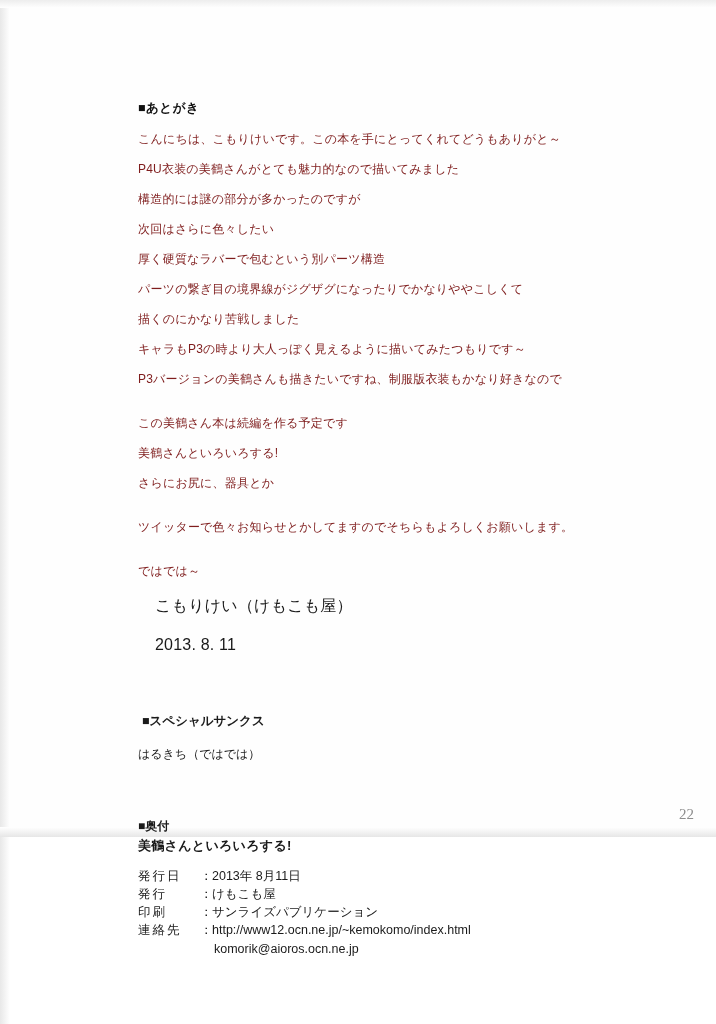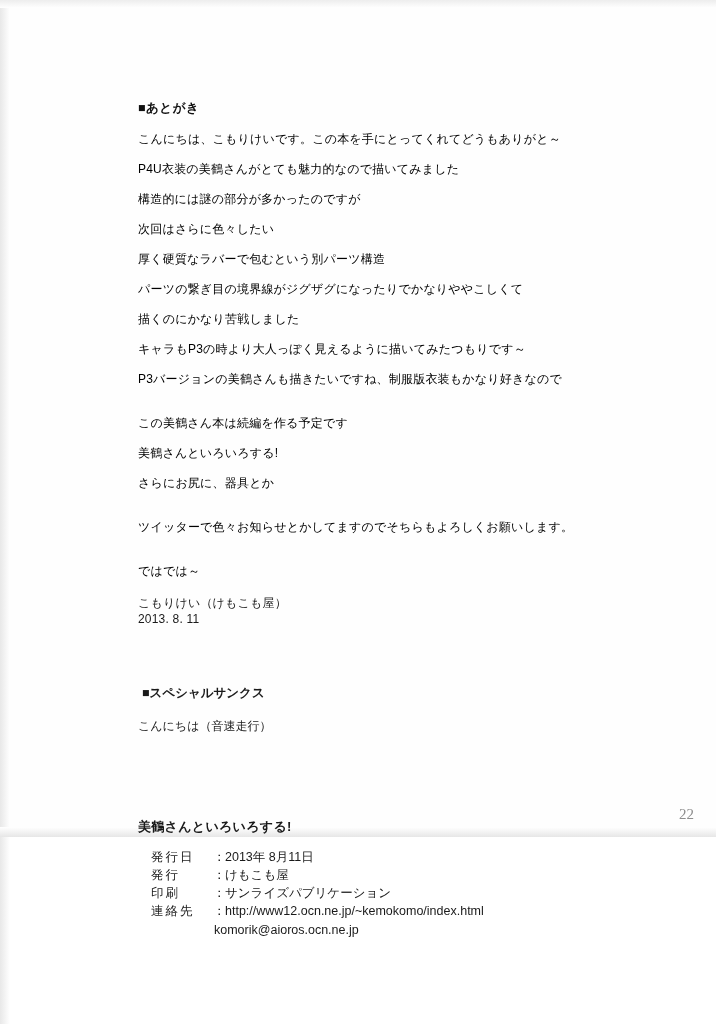--- a/index.html
+++ b/index.html
@@ -59,33 +59,33 @@
     font-weight: bold;
     letter-spacing: 0.5px;
     margin: 0 0 16px 0;
     color: #111;
   }
   .afterword-line {
     font-size: 12px;
     line-height: 1.0;
     margin: 0 0 18px 0;
     letter-spacing: 0.2px;
-    color: #000000;
+    color: #7f1d1d;
     white-space: nowrap;
   }
   .block-gap {
     height: 14px;
   }
   .sign-block {
     margin-top: 16px;
   }
   .sign-line {
-    font-size: 12px;
+    font-size: 16px;
     line-height: 1.35;
-    margin: 0;
+    margin: 17px;
     letter-spacing: 0.2px;
   }
   .thanks-block {
     margin-top: 58px;
   }
   .thanks-head {
     font-size: 12.5px;
     font-weight: bold;
     margin: 0 0 16px 4px;
   }
@@ -117,21 +117,20 @@
   }
   .colophon-row {
     display: flex;
     font-size: 12.5px;
     line-height: 1.45;
   }
   .colophon-label {
     width: 62px;
     flex: 0 0 62px;
     letter-spacing: 2px;
-    margin-left: 13px;
   }
   .colophon-sep {
     width: 12px;
     flex: 0 0 12px;
   }
   .colophon-value {
     flex: 1 1 auto;
   }
   .colophon-subvalue {
     margin-left: 76px;
@@ -189,26 +188,27 @@
 
     <p class="afterword-line">ではでは～</p>
 
     <div class="sign-block">
       <p class="sign-line">こもりけい（けもこも屋）</p>
       <p class="sign-line">2013. 8. 11</p>
     </div>
 
     <div class="thanks-block">
       <p class="thanks-head">■スペシャルサンクス</p>
-      <p class="thanks-name">こんにちは（音速走行）</p>
+      <p class="thanks-name">はるきち（ではでは）</p>
     </div>
 
   </div>
 
   <div class="colophon">
+    <p class="colophon-head">■奥付</p>
     <p class="colophon-title">美鶴さんといろいろする!</p>
 
     <div class="colophon-rows">
 
       <div class="colophon-row">
         <span class="colophon-label">発行日</span>
         <span class="colophon-sep">：</span>
         <span class="colophon-value">2013年 8月11日</span>
       </div>
 

